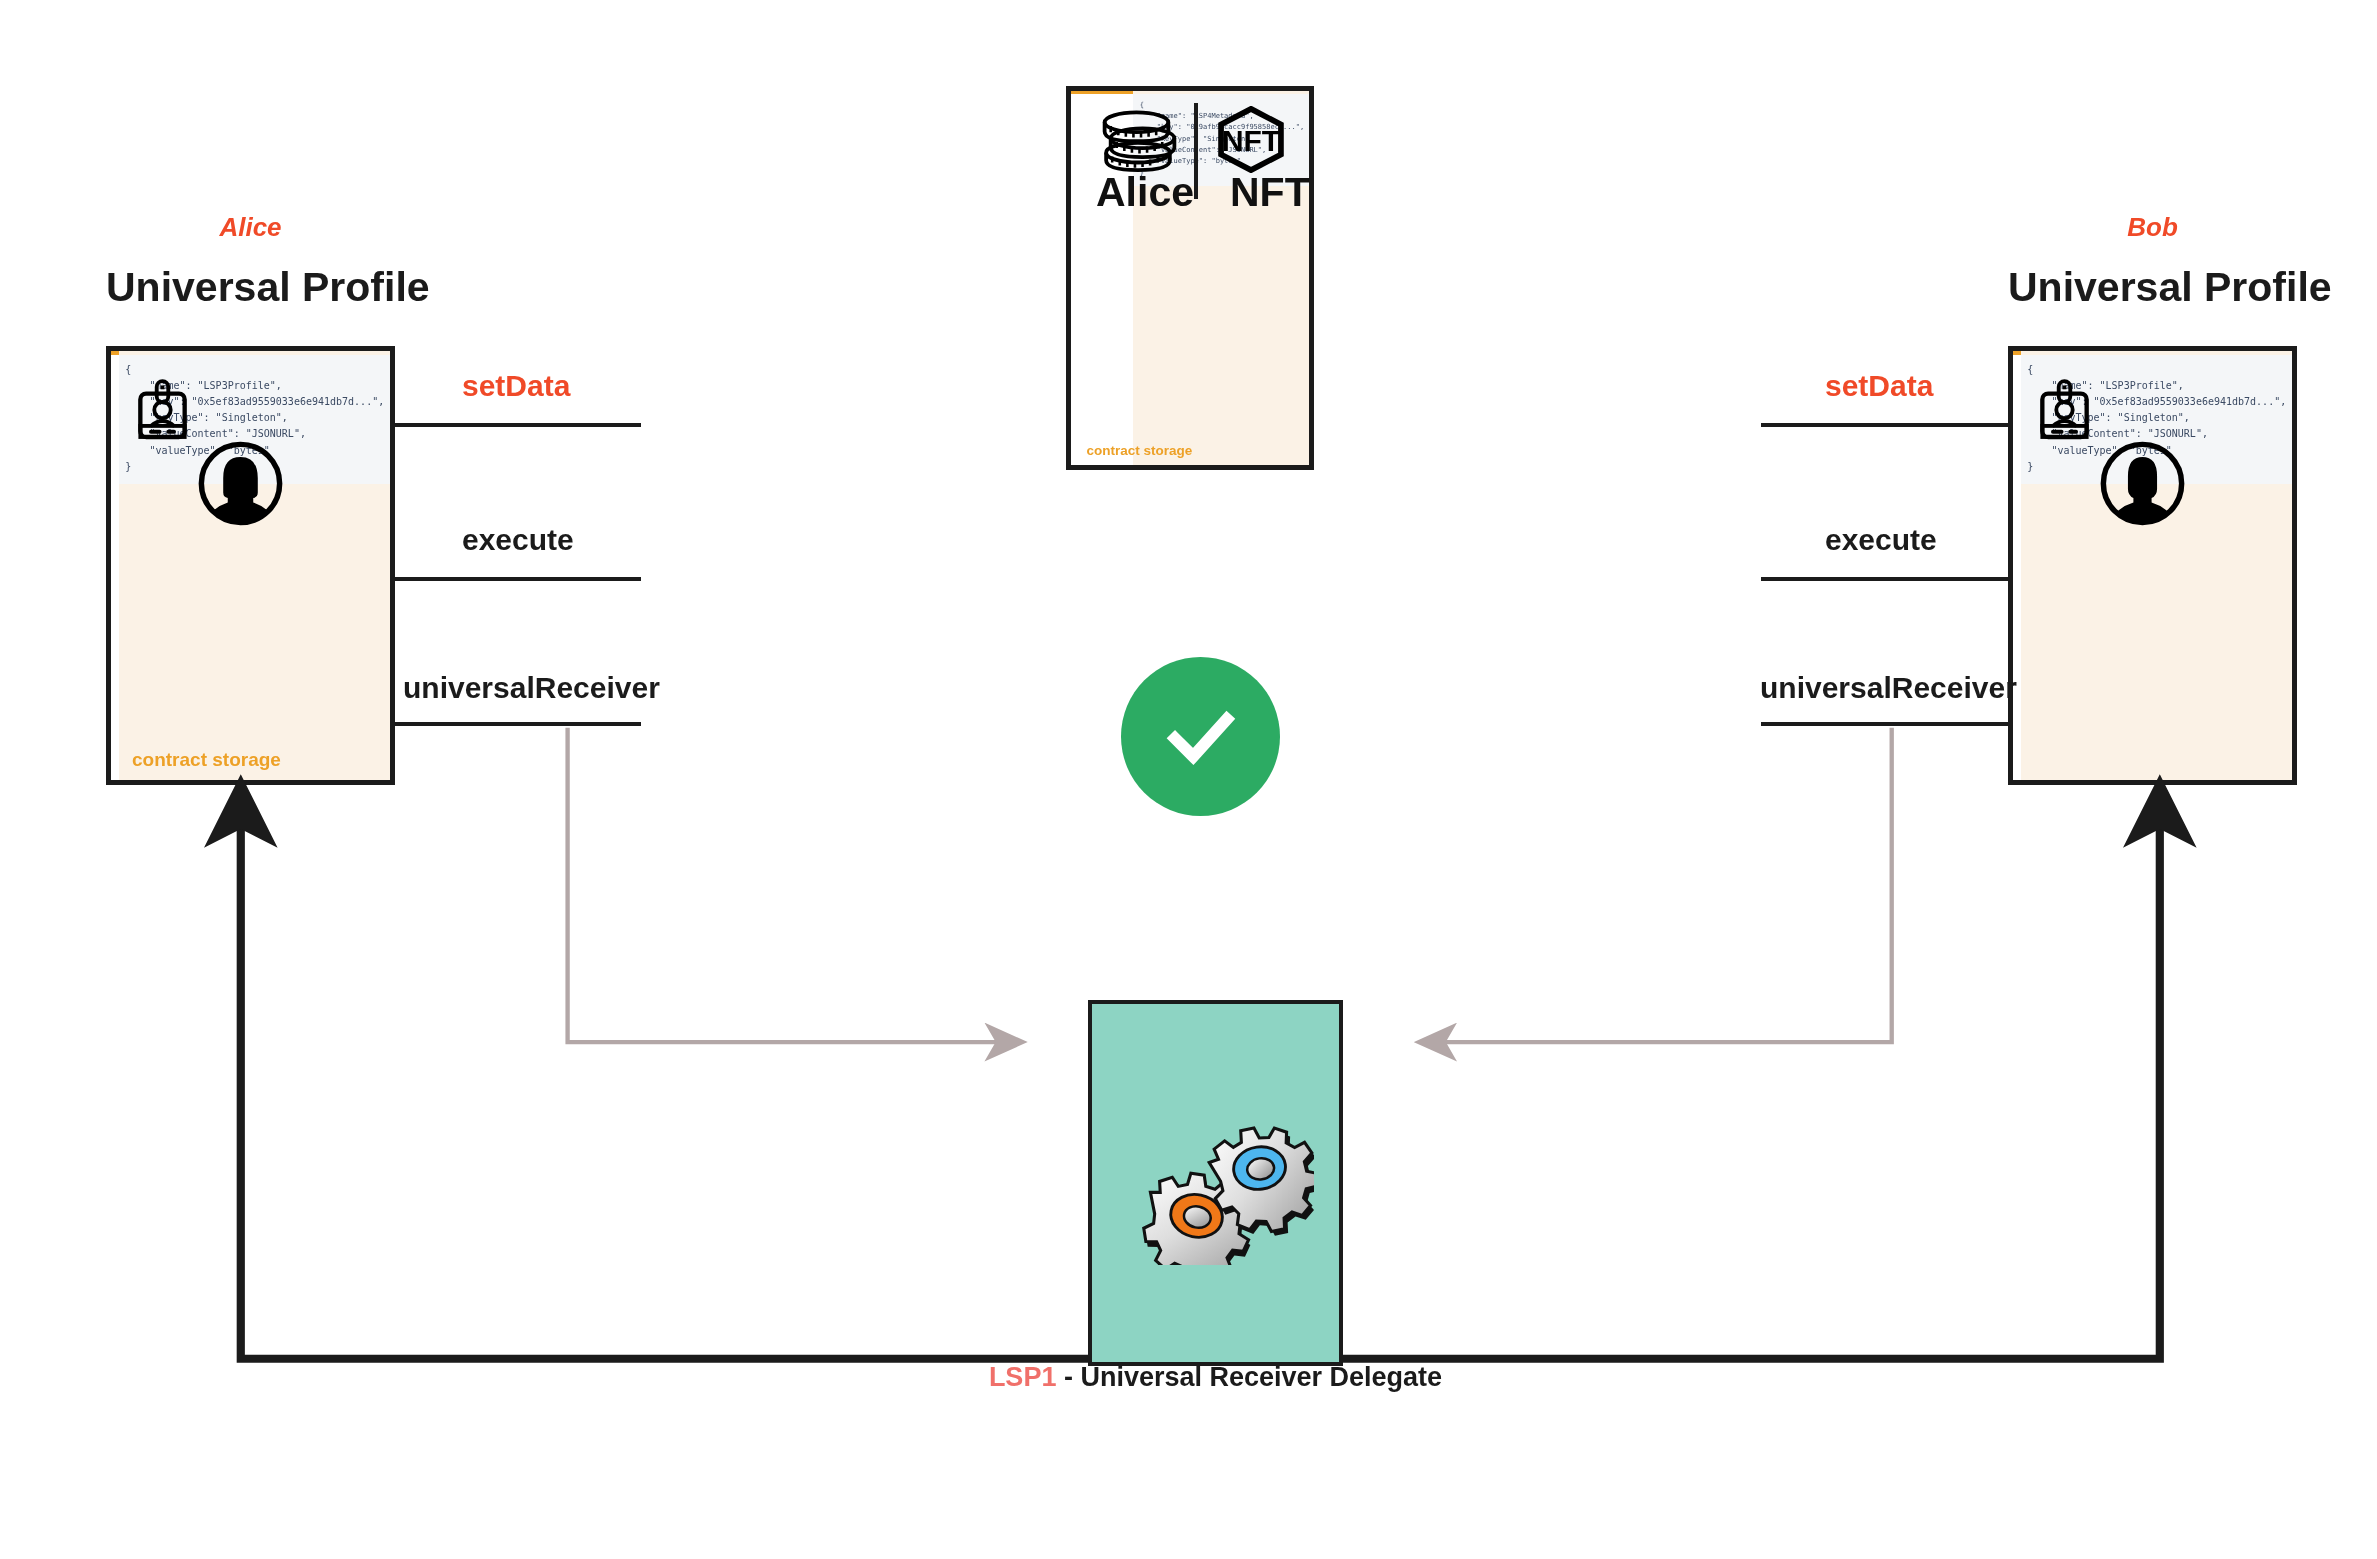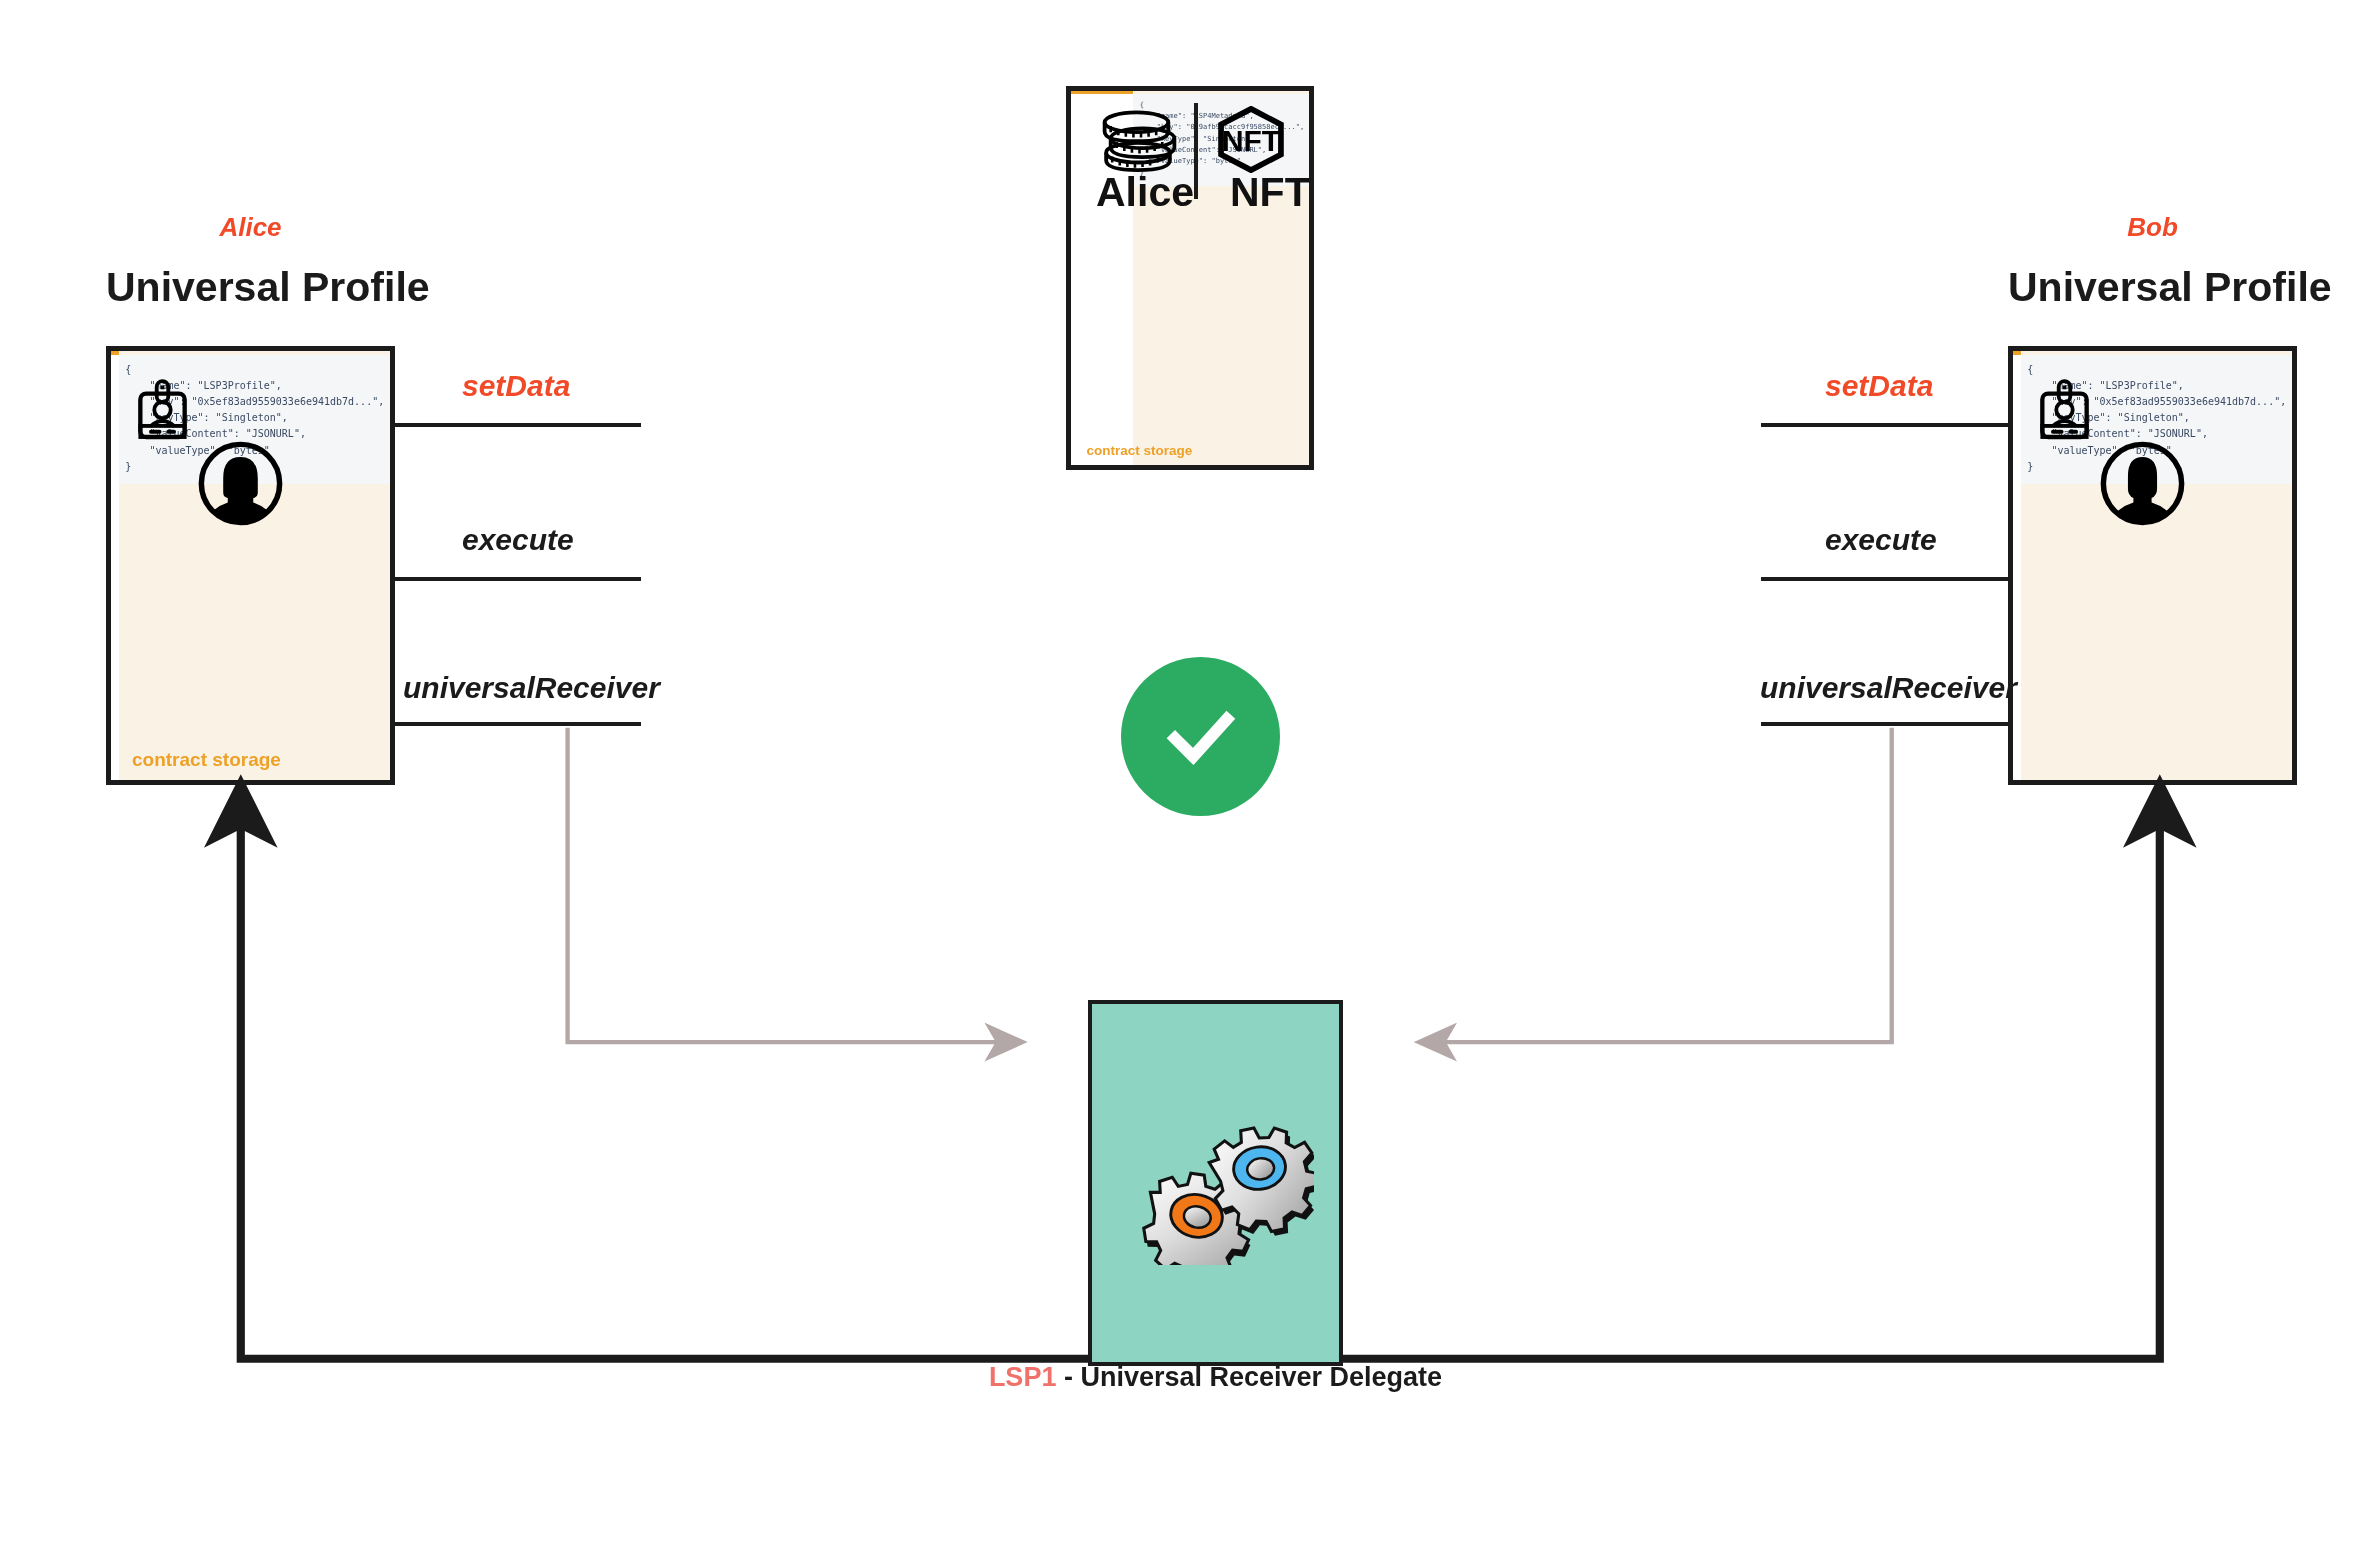--- a/index.html
+++ b/index.html
@@ -42,21 +42,21 @@
     color:#3b4a63;white-space:pre;
   }
 
   
   .idbadge{position:absolute;}
   .avatar{position:absolute;}
 
   
   .mline{background:#1b1b1b;height:3.9px;}
   .mlabel{
-    font-size:30px;font-weight:bold;font-style:italic;color:#1b1b1b;
+    font-size:30px;font-weight:bold;color:#1b1b1b;
     white-space:nowrap;line-height:1;
   }
   .mlabel.accent{color:#F04A28;}
 
   
   .tk-divider{
     position:absolute;background:#1b1b1b;width:4.3px;
   }
   .tk-word{
     position:absolute;font-size:41px;font-weight:bold;color:#111;

